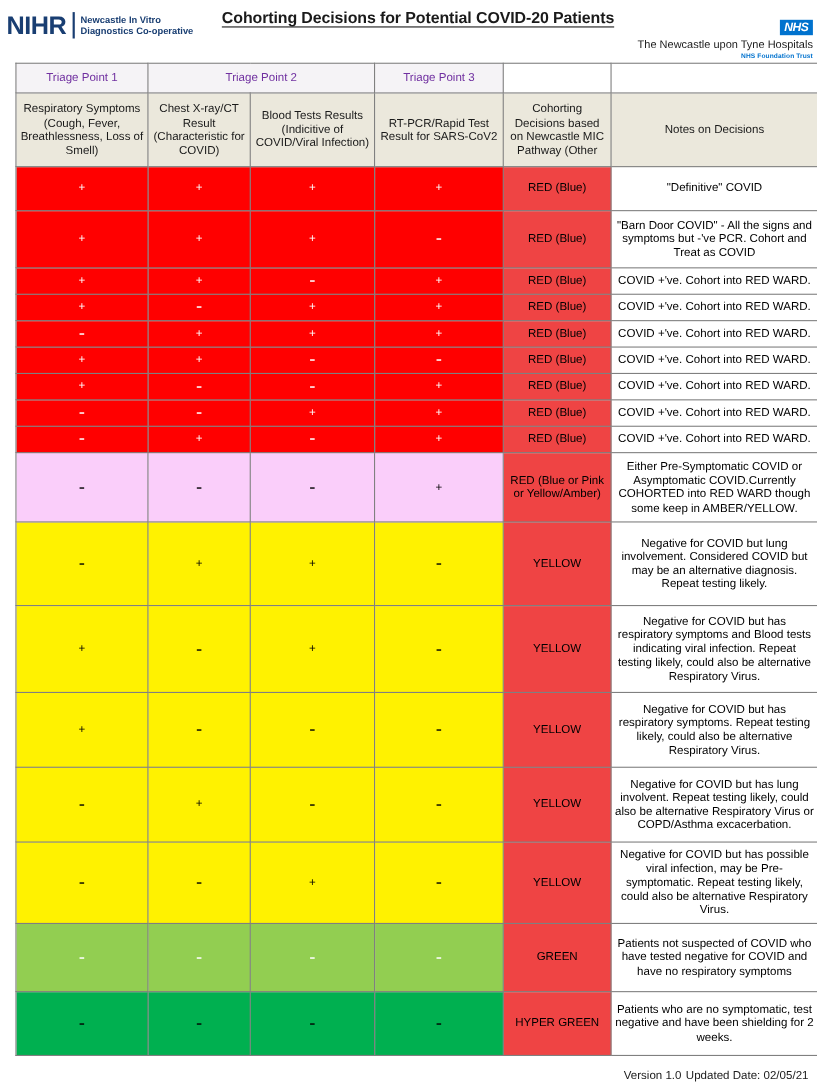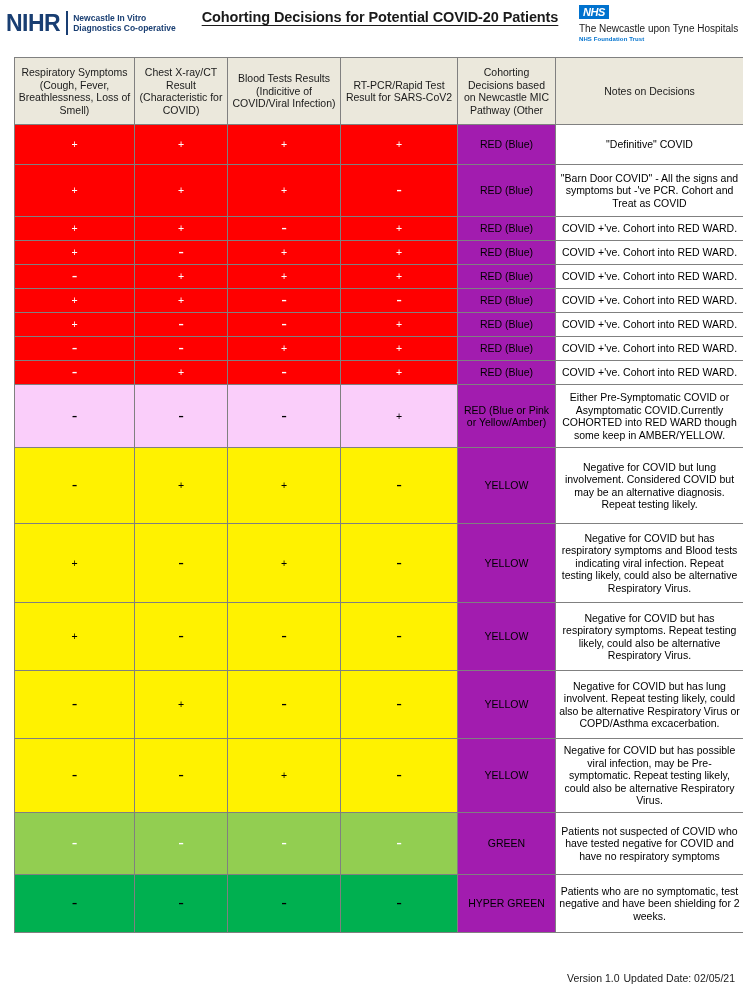--- a/index.html
+++ b/index.html
@@ -62,22 +62,22 @@
     font-weight: bold;
     color: #1a1a1a;
     text-decoration: underline;
     text-underline-offset: 3px;
     letter-spacing: -0.1px;
   }
 
   .nhs-logo {
     position: absolute;
     right: 4px;
-    top: 2px;
-    text-align: left;
+    top: 15px;
+    text-align: right;
     width: 160px;
   }
   .nhs-badge {
     display: inline-block;
     background: #0072CE;
     color: #fff;
     font-weight: bold;
     font-size: 11px;
     font-style: italic;
     letter-spacing: -0.4px;
@@ -152,21 +152,21 @@
 
   td.sym {
     font-weight: bold;
     font-size: 15px;
     line-height: 15px;
     border-color: #1f1f1f;
   }
   td.sym.minus { font-size: 17px; }
 
   td.decision {
-    background: #a21caf;
+    background: #ef4444;
     font-weight: bold;
     font-size: 10.5px;
     border-color: #7f7f7f;
   }
   td.notes {
     background: #ffffff;
     font-size: 10px;
     line-height: 12.5px;
     border-color: #7f7f7f;
     padding: 3px 4px;
@@ -218,20 +218,27 @@
   <table class="grid">
     <colgroup>
       <col class="c1">
         <col class="c2">
         <col class="c3">
         <col class="c4">
         <col class="c5">
         <col class="c6">
     </colgroup>
     <thead>
+      <tr class="hdr-top">
+        <td>Triage Point 1</td>
+        <td colspan="2">Triage Point 2</td>
+        <td>Triage Point 3</td>
+        <td class="blank"></td>
+        <td class="blank"></td>
+      </tr>
       <tr class="hdr-sub">
         <td>Respiratory Symptoms (Cough, Fever, Breathlessness, Loss of   Smell)</td>
         <td>Chest X-ray/CT Result (Characteristic for COVID)</td>
         <td>Blood Tests Results (Indicitive of COVID/Viral Infection)</td>
         <td>RT-PCR/Rapid Test Result for SARS-CoV2</td>
         <td>Cohorting Decisions based on Newcastle MIC Pathway (Other</td>
         <td>Notes on Decisions</td>
       </tr>
     </thead>
     <tbody id="table-body">

